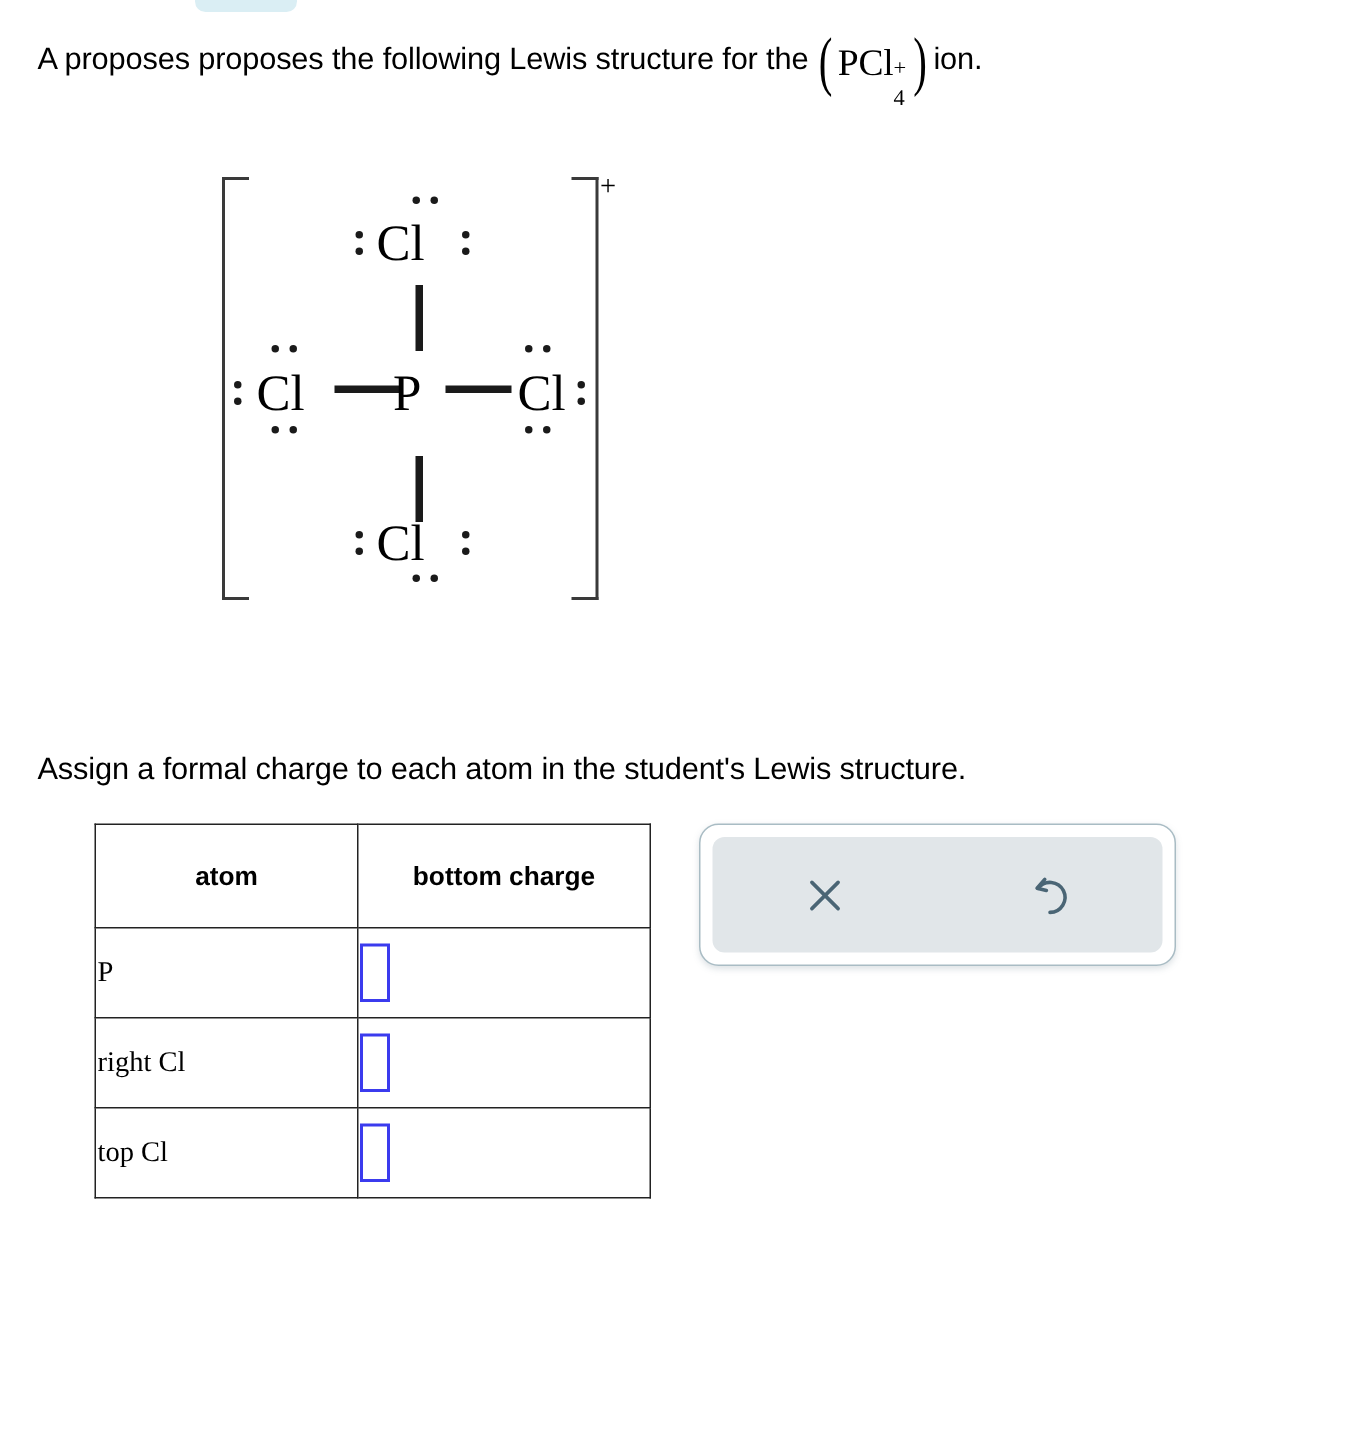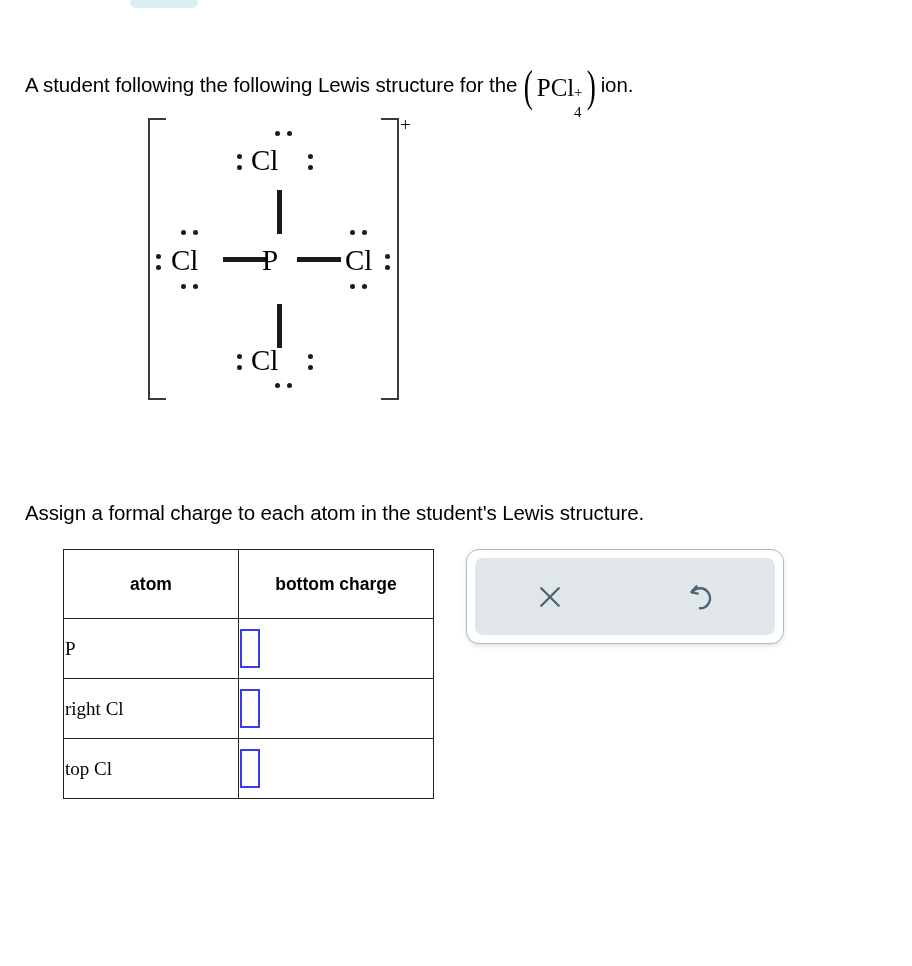--- a/index.html
+++ b/index.html
@@ -49,21 +49,21 @@
   }
   .paren {
     display: inline-block;
     font-size: 44px;
     line-height: 0;
     vertical-align: -5px;
     font-family: "Liberation Serif", serif;
     transform: scaleX(0.62);
     font-weight: 300;
   }
-  .formula-core { display: inline-block; position: relative; padding: 0 1px; margin-top: 45px; }
+  .formula-core { display: inline-block; position: relative; padding: 0 1px; }
   .sub-sup {
     display: inline-block;
     position: relative;
     width: 9px;
     vertical-align: baseline;
   }
   .sup-plus {
     position: absolute;
     left: 0;
     top: -13px;
@@ -98,21 +98,21 @@
     position: absolute;
     left: 255px;
     top: -4px;
     font-family: "Liberation Serif", serif;
     font-size: 19px;
   }
 
   .atom {
     position: absolute;
     font-family: "Liberation Serif", serif;
-    font-size: 29px;
+    font-size: 34px;
     line-height: 1;
     white-space: nowrap;
   }
   #atom-p        { left: 117px; top: 128px; }
   #atom-cl-top   { left: 106px; top: 28px;  }
   #atom-cl-bottom{ left: 106px; top: 228px; }
   #atom-cl-left  { left: 26px;  top: 128px; }
   #atom-cl-right { left: 200px; top: 128px; }
 
   
@@ -206,21 +206,21 @@
     cursor: pointer;
   }
   .tool-btn svg { display: block; }
 </style>
 </head>
 <body>
 
 <div class="top-pill"></div>
 
 <div class="prompt" id="prompt-1">
-  <span>A student following the following Lewis structure for the</span><span class="formula-wrap"><span class="paren">(</span><span class="formula-core"><span>PCl</span><span class="sub-sup"><span class="sup-plus">+</span><span class="sub-four">4</span></span></span><span class="paren">)</span></span><span>ion.</span>
+  <span>A proposes proposes the following Lewis structure for the</span><span class="formula-wrap"><span class="paren">(</span><span class="formula-core"><span>PCl</span><span class="sub-sup"><span class="sup-plus">+</span><span class="sub-four">4</span></span></span><span class="paren">)</span></span><span>ion.</span>
 </div>
 
 <div id="lewis-structure">
 
   <div class="bracket bracket-left"></div>
   <div class="bracket bracket-right"></div>
   <div class="ion-charge">+</div>
 
   <div class="dots" style="left:130px; top:13px;">
     <span class="dot"></span>

